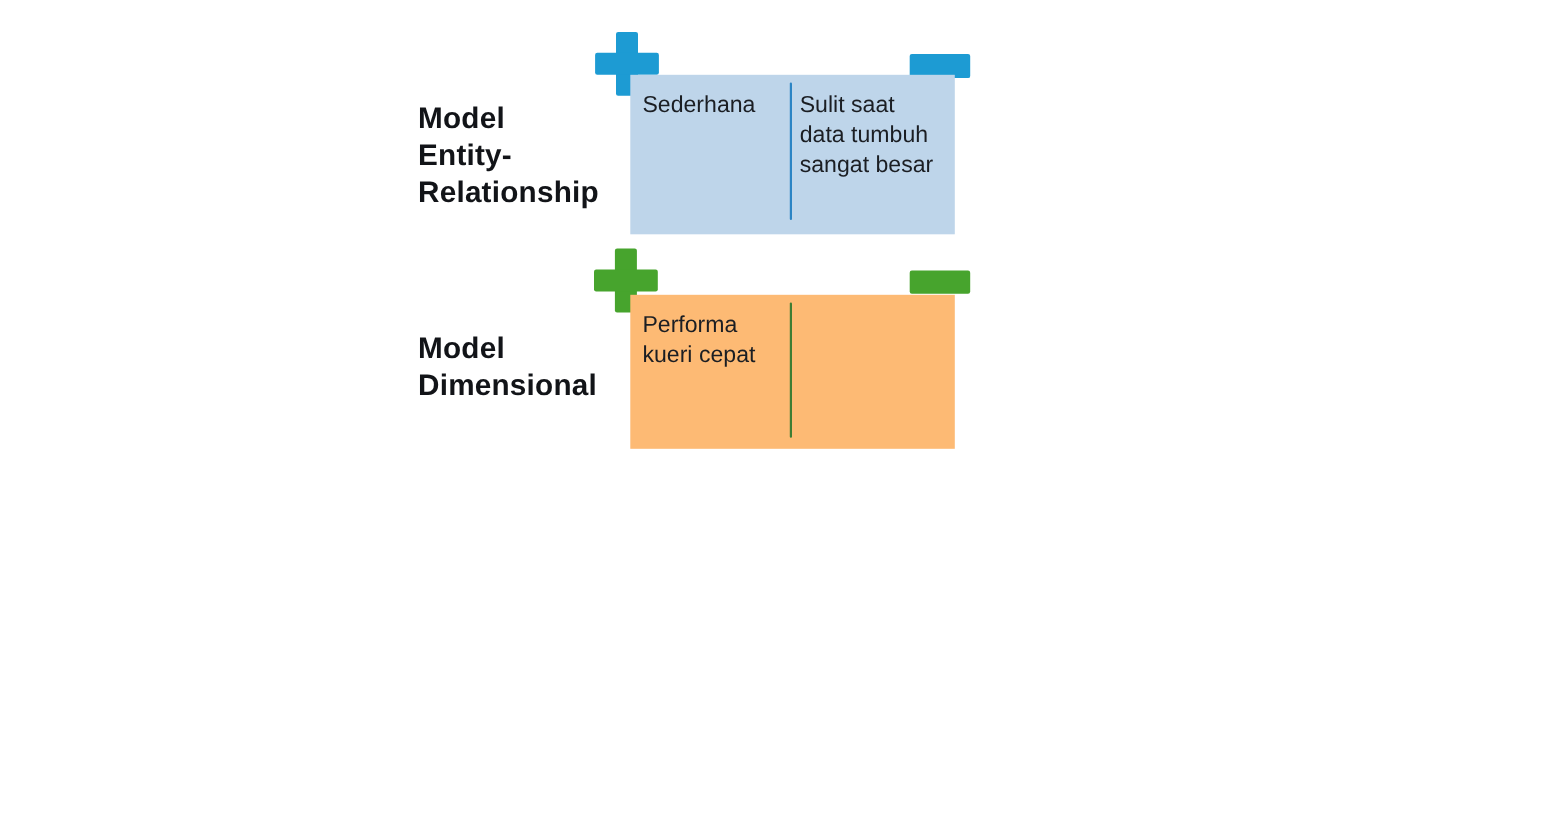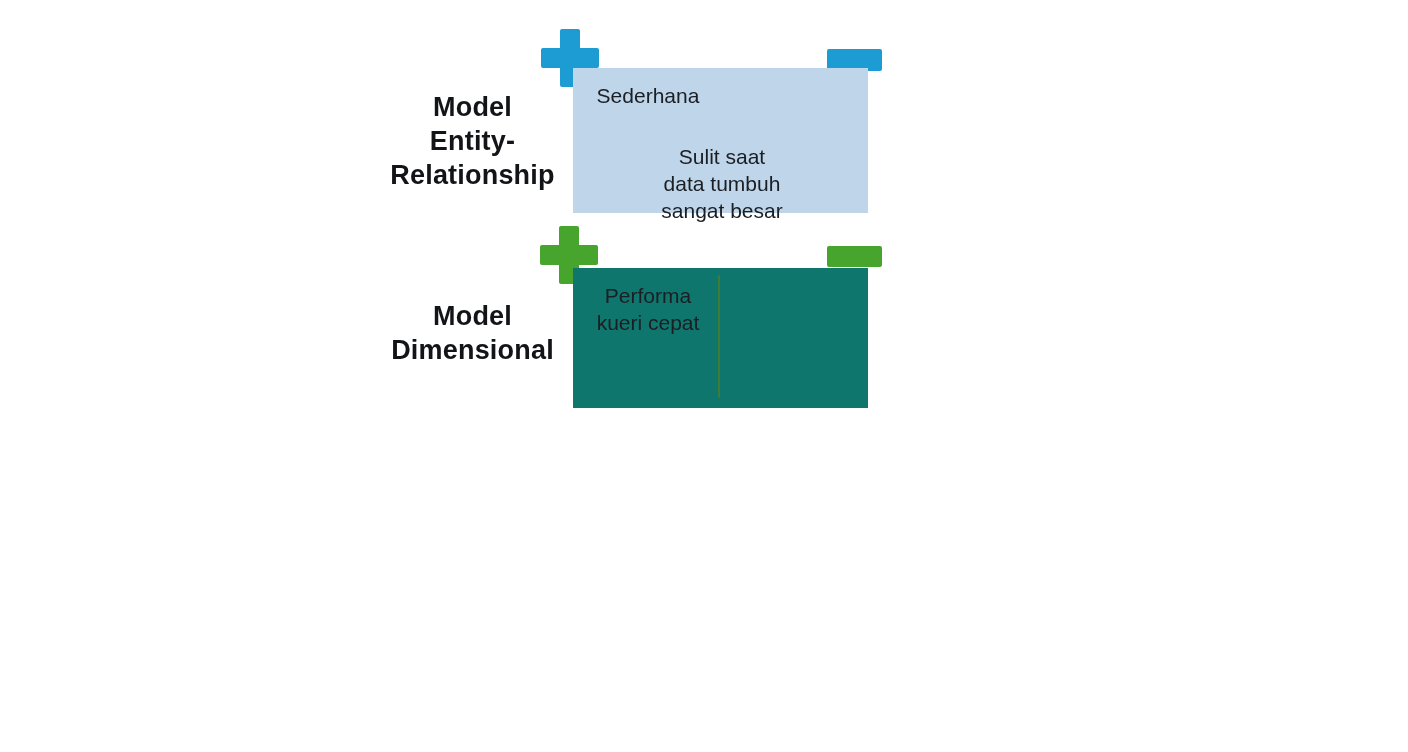--- a/index.html
+++ b/index.html
@@ -4,21 +4,21 @@
 <style>
   * { margin: 0; padding: 0; box-sizing: border-box; }
   html, body { width: 1408px; height: 752px; }
   body {
     position: relative;
     background: #ffffff;
     overflow: hidden;
     font-family: "Liberation Sans", "DejaVu Sans", sans-serif;
     color: #1b1e23;
   }
-  .stage { position: absolute; inset: 0; text-align: center; }
+  .stage { position: absolute; inset: 0; }
 
   
   .row-label {
     position: absolute;
     left: 380px;
     width: 185px;
     font-size: 27px;
     line-height: 34px;
     font-weight: 700;
     color: #121418;
@@ -29,21 +29,21 @@
   .s1-label { top: 299px; }
 
   
   .box {
     position: absolute;
     left: 573px;
     width: 295px;
     display: flex;
     align-items: stretch;
   }
-  .s0-box { top: 68px;  height: 145px; flex-direction: column; }
+  .s0-box { top: 68px;  height: 145px; }
   .s1-box { top: 268px; height: 140px; }
 
   .col {
     font-size: 21px;
     line-height: 27px;
     padding-top: 14px;
     white-space: pre-line;
     color: #1b1e23;
   }
   .col.pro { width: 145px; padding-left: 11px; padding-right: 6px; }
@@ -96,20 +96,20 @@
     <h2 class="row-label s1-label">Model
 Dimensional</h2>
 
     <div class="plus-icon s1-plus">
       <span class="bar v" style="background-color: rgb(71, 164, 45);"></span>
       <span class="bar h" style="background-color: rgb(71, 164, 45);"></span>
     </div>
 
     <div class="minus-icon s1-minus" style="background-color: rgb(71, 164, 45);"></div>
 
-    <div class="box s1-box" style="background-color: #0f766e;">
+    <div class="box s1-box" style="background-color: #fdba74;">
       <div class="col pro">Performa
 kueri cepat</div>
       <div class="divider" style="background-color: rgb(62, 125, 51);"></div>
     </div>
   </section>
 
 </div>
 
 </body></html>

